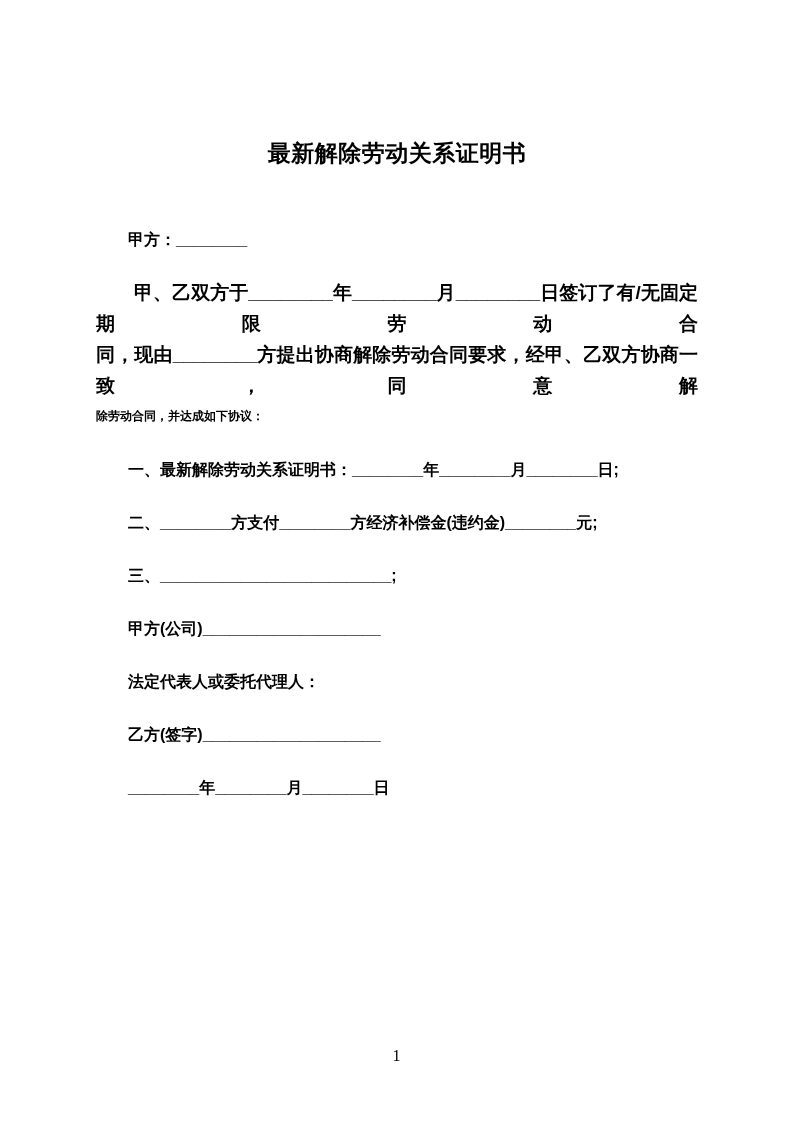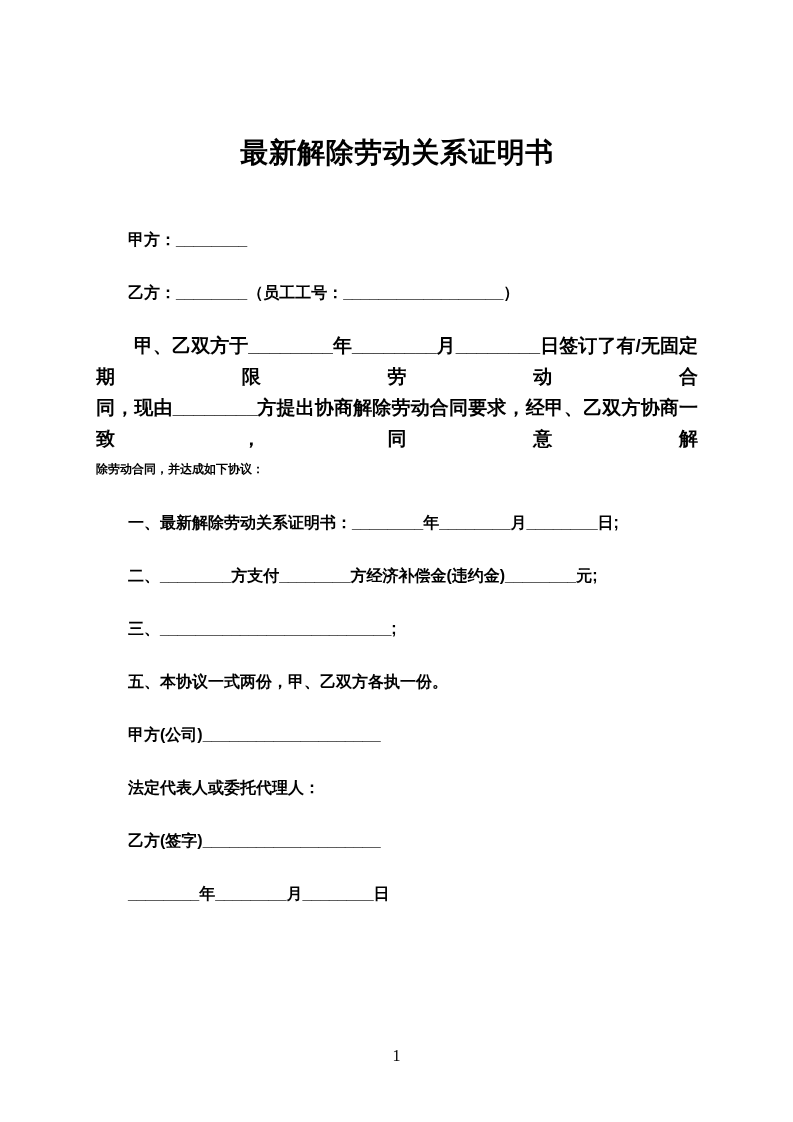--- a/index.html
+++ b/index.html
@@ -17,21 +17,21 @@
     font-weight: bold;
     overflow: hidden;
     box-sizing: border-box;
   }
   .content {
     padding: 0 95px 0 96px;
   }
   .title {
     margin: 0;
     padding-top: 136px;
-    font-size: 28px;
+    font-size: 23px;
     line-height: 34px;
     font-weight: bold;
     text-align: center;
     letter-spacing: 0.5px;
   }
   .para {
     margin: 0 0 22px 0;
     font-size: 16px;
     line-height: 31px;
     text-indent: 2em;
@@ -73,36 +73,34 @@
 </head>
 <body>
 
 <div class="doc">
   <div class="content">
 
     <h1 class="title">最新解除劳动关系证明书</h1>
 
     <p class="para first-block">甲方：________</p>
 
-    <p class="para">乙方：________（员工工号：__________________）</p>
 
     <div class="para intro">
       <div class="jline indent">甲、乙双方于________年________月________日签订了有/无固定期限劳动合</div>
       <div class="jline">同，现由________方提出协商解除劳动合同要求，经甲、乙双方协商一致，同意解</div>
       <div class="jline-last">除劳动合同，并达成如下协议：</div>
     </div>
 
     <p class="para">一、最新解除劳动关系证明书：________年________月________日;</p>
 
     <p class="para">二、________方支付________方经济补偿金(违约金)________元;</p>
 
     <p class="para">三、__________________________;</p>
 
 
-    <p class="para">五、本协议一式两份，甲、乙双方各执一份。</p>
 
     <p class="para">甲方(公司)____________________</p>
 
     <p class="para">法定代表人或委托代理人：</p>
 
     <p class="para">乙方(签字)____________________</p>
 
     <p class="para">________年________月________日</p>
 
   </div>

